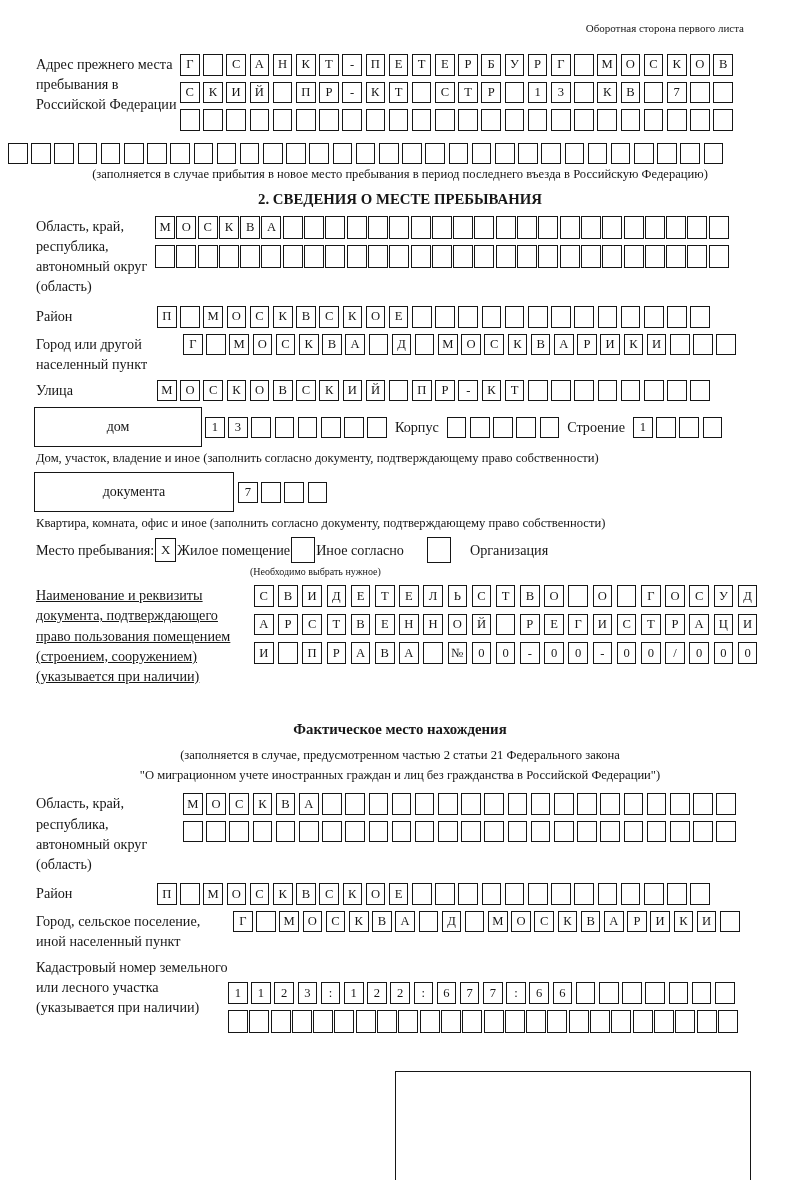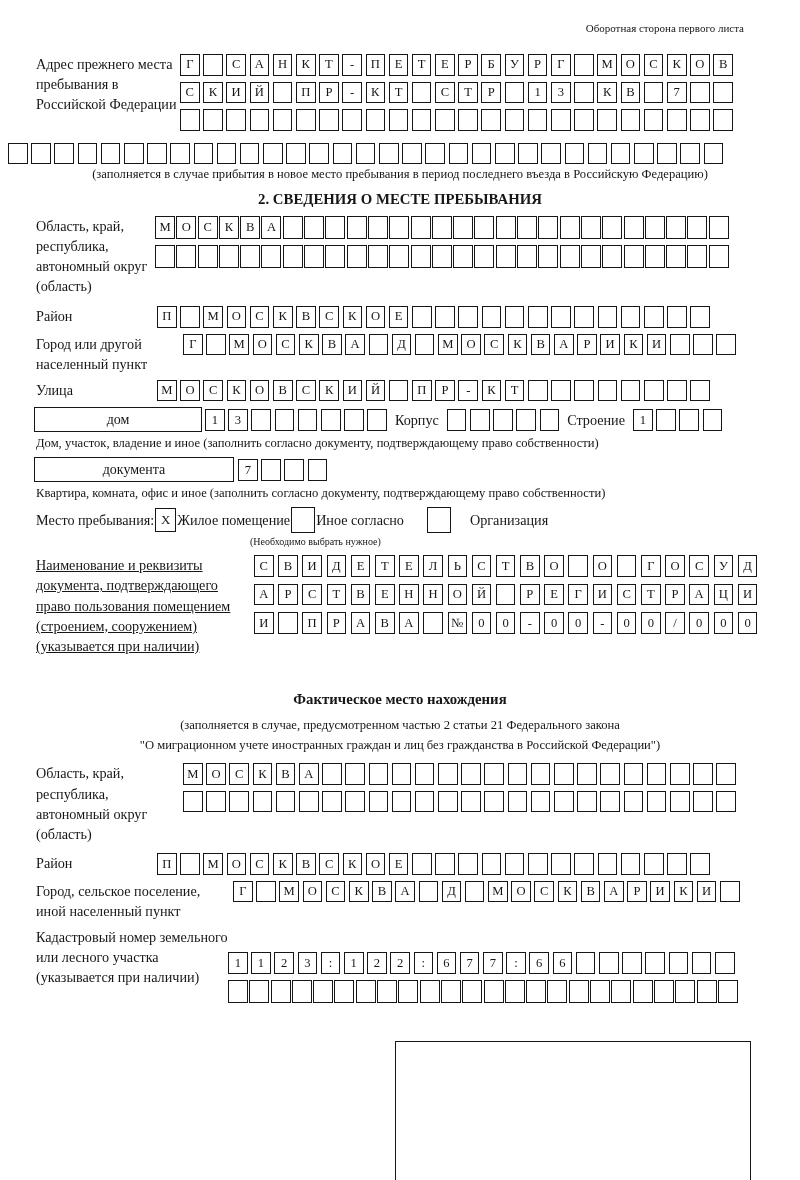--- a/index.html
+++ b/index.html
@@ -46,21 +46,21 @@
   .w147 { width: 147px; flex: 0 0 147px; }
   .w197 { width: 197px; flex: 0 0 197px; }
   .w192 { width: 192px; flex: 0 0 192px; }
   .w218 { width: 218px; flex: 0 0 218px; text-decoration: underline; }
 
   .full-row { margin-left: -28px; margin-top: 1px; margin-bottom: 3px; }
 
   .sec-title { font-size: 14.8px; margin: 9px 0 8px; }
 
   .wide-box {
-    border: 1.6px solid #161616; height: 25px;
+    border: 1.6px solid #161616; height: 40px;
     display: flex; align-items: center; justify-content: center;
     font-size: 14px; flex: 0 0 auto;
   }
   .house-row { display: flex; align-items: center; margin-left: -2px; margin-bottom: 4px; }
   .house-row .lbl { padding: 0 8px; }
   .apt-row { display: flex; align-items: center; margin-left: -2px; margin: 2px 0 4px -2px; }
 
   .cap { font-size: 12.6px; margin-bottom: 6px; }
 
   .stay-row { display: flex; align-items: center; gap: 1px; margin-top: 6px; }

